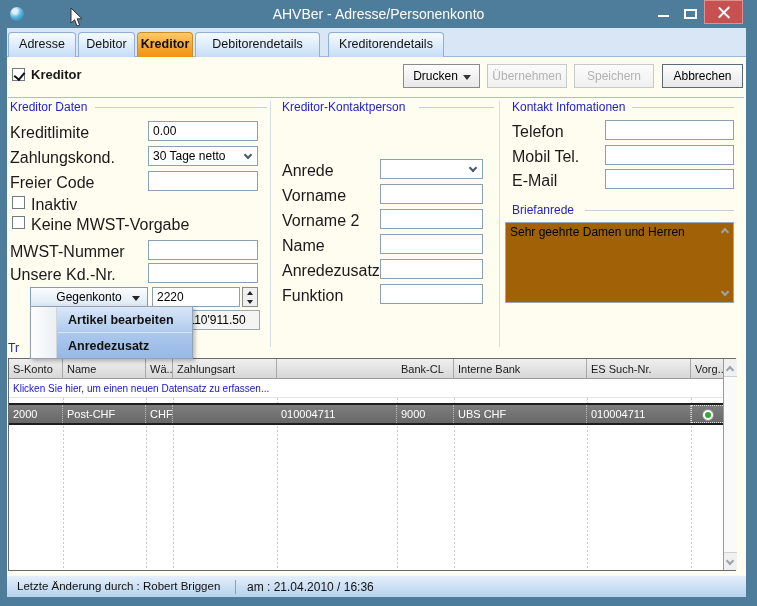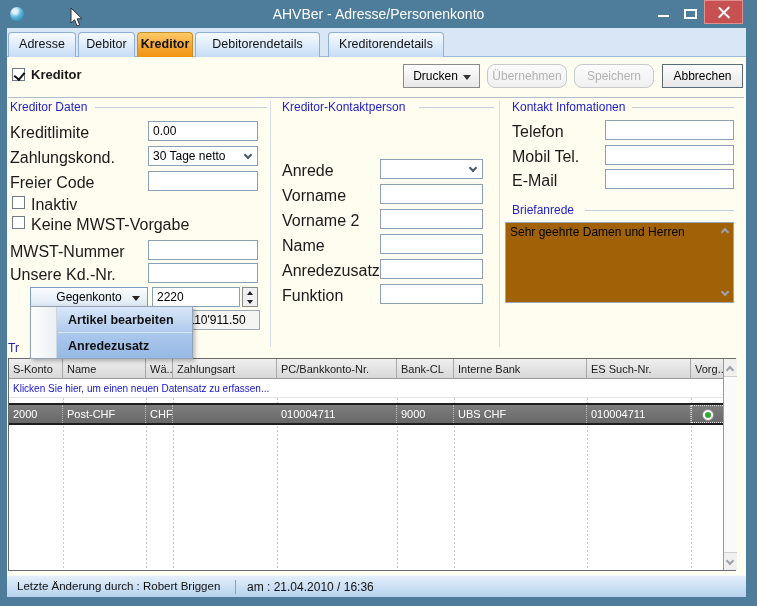--- a/index.html
+++ b/index.html
@@ -55,21 +55,21 @@
   .chev.up   { transform:rotate(-135deg); }
   .combo .chev { right:6px; top:5px; }
 
   .cb { position:absolute; width:13px; height:13px; border:1px solid #707b86; background:#fff; }
   .cb.checked::after { content:""; position:absolute; left:2.5px; top:0.5px; width:5px; height:8px;
                        border-right:2px solid #111; border-bottom:2px solid #111; transform:rotate(40deg); }
 
   
   .pbtn { position:absolute; height:24px; font-size:12px; text-align:center; line-height:22px;
           background:linear-gradient(180deg,#fdfdfd,#e8e8e8); border:1px solid #8a8a8a; color:#000; }
-  .pbtn.disabled { background:linear-gradient(180deg,#fbfbfb,#f0f0f0); border-color:#c6cacd; color:#b2b2b2;border-radius:8px; }
+  .pbtn.disabled { background:linear-gradient(180deg,#fbfbfb,#f0f0f0); border-color:#c6cacd; color:#b2b2b2; }
   .pbtn.default { border-color:#5a6a78; }
   .dd-arrow { position:absolute; right:8px; top:10px; width:0; height:0; border-left:4px solid transparent;
               border-right:4px solid transparent; border-top:5px solid #333; }
 
   
   .gk-btn { position:absolute; left:23px; top:230px; width:118px; height:20px; border:1px solid #7a9cc4;
             background:linear-gradient(180deg,#fbfdff,#dde8f4); font-size:12px; text-align:center; line-height:18px; }
   .gk-btn .dd-arrow { right:7px; top:8px; border-top-color:#222; }
   .spinner { position:absolute; left:235px; top:230px; width:16px; height:20px; border:1px solid #8a8a8a; background:#f0f0f0; }
   .spinner .tri-up { position:absolute; left:4px; top:3px; width:0; height:0; border-left:3px solid transparent;
@@ -277,21 +277,20 @@
     <div class="ta-sb" style="top:230px;">
         <span class="chev down" style="top:2px;"></span>
       </div>
 
     <div class="grid">
       <div class="ghead">
         <div class="hcell" style="left:0;   width:54px;">S-Konto</div>
         <div class="hcell" style="left:54px; width:83px;">Name</div>
         <div class="hcell" style="left:137px; width:27px;">Wä...</div>
         <div class="hcell" style="left:164px; width:104px;">Zahlungsart</div>
-        <div class="hcell" style="left:268px; width:120px;">PC/Bankkonto-Nr.</div>
         <div class="hcell" style="left:388px; width:57px;">Bank-CL</div>
         <div class="hcell" style="left:445px; width:133px;">Interne Bank</div>
         <div class="hcell" style="left:578px; width:104px;">ES Such-Nr.</div>
         <div class="hcell" style="left:682px; width:32px; border-right:none;">Vorg...</div>
       </div>
 
       <div class="newrow">Klicken Sie hier, um einen neuen Datensatz zu erfassen...</div>
 
       <div class="colguide" style="left:54px;"></div>
       <div class="colguide" style="left:137px;"></div>

